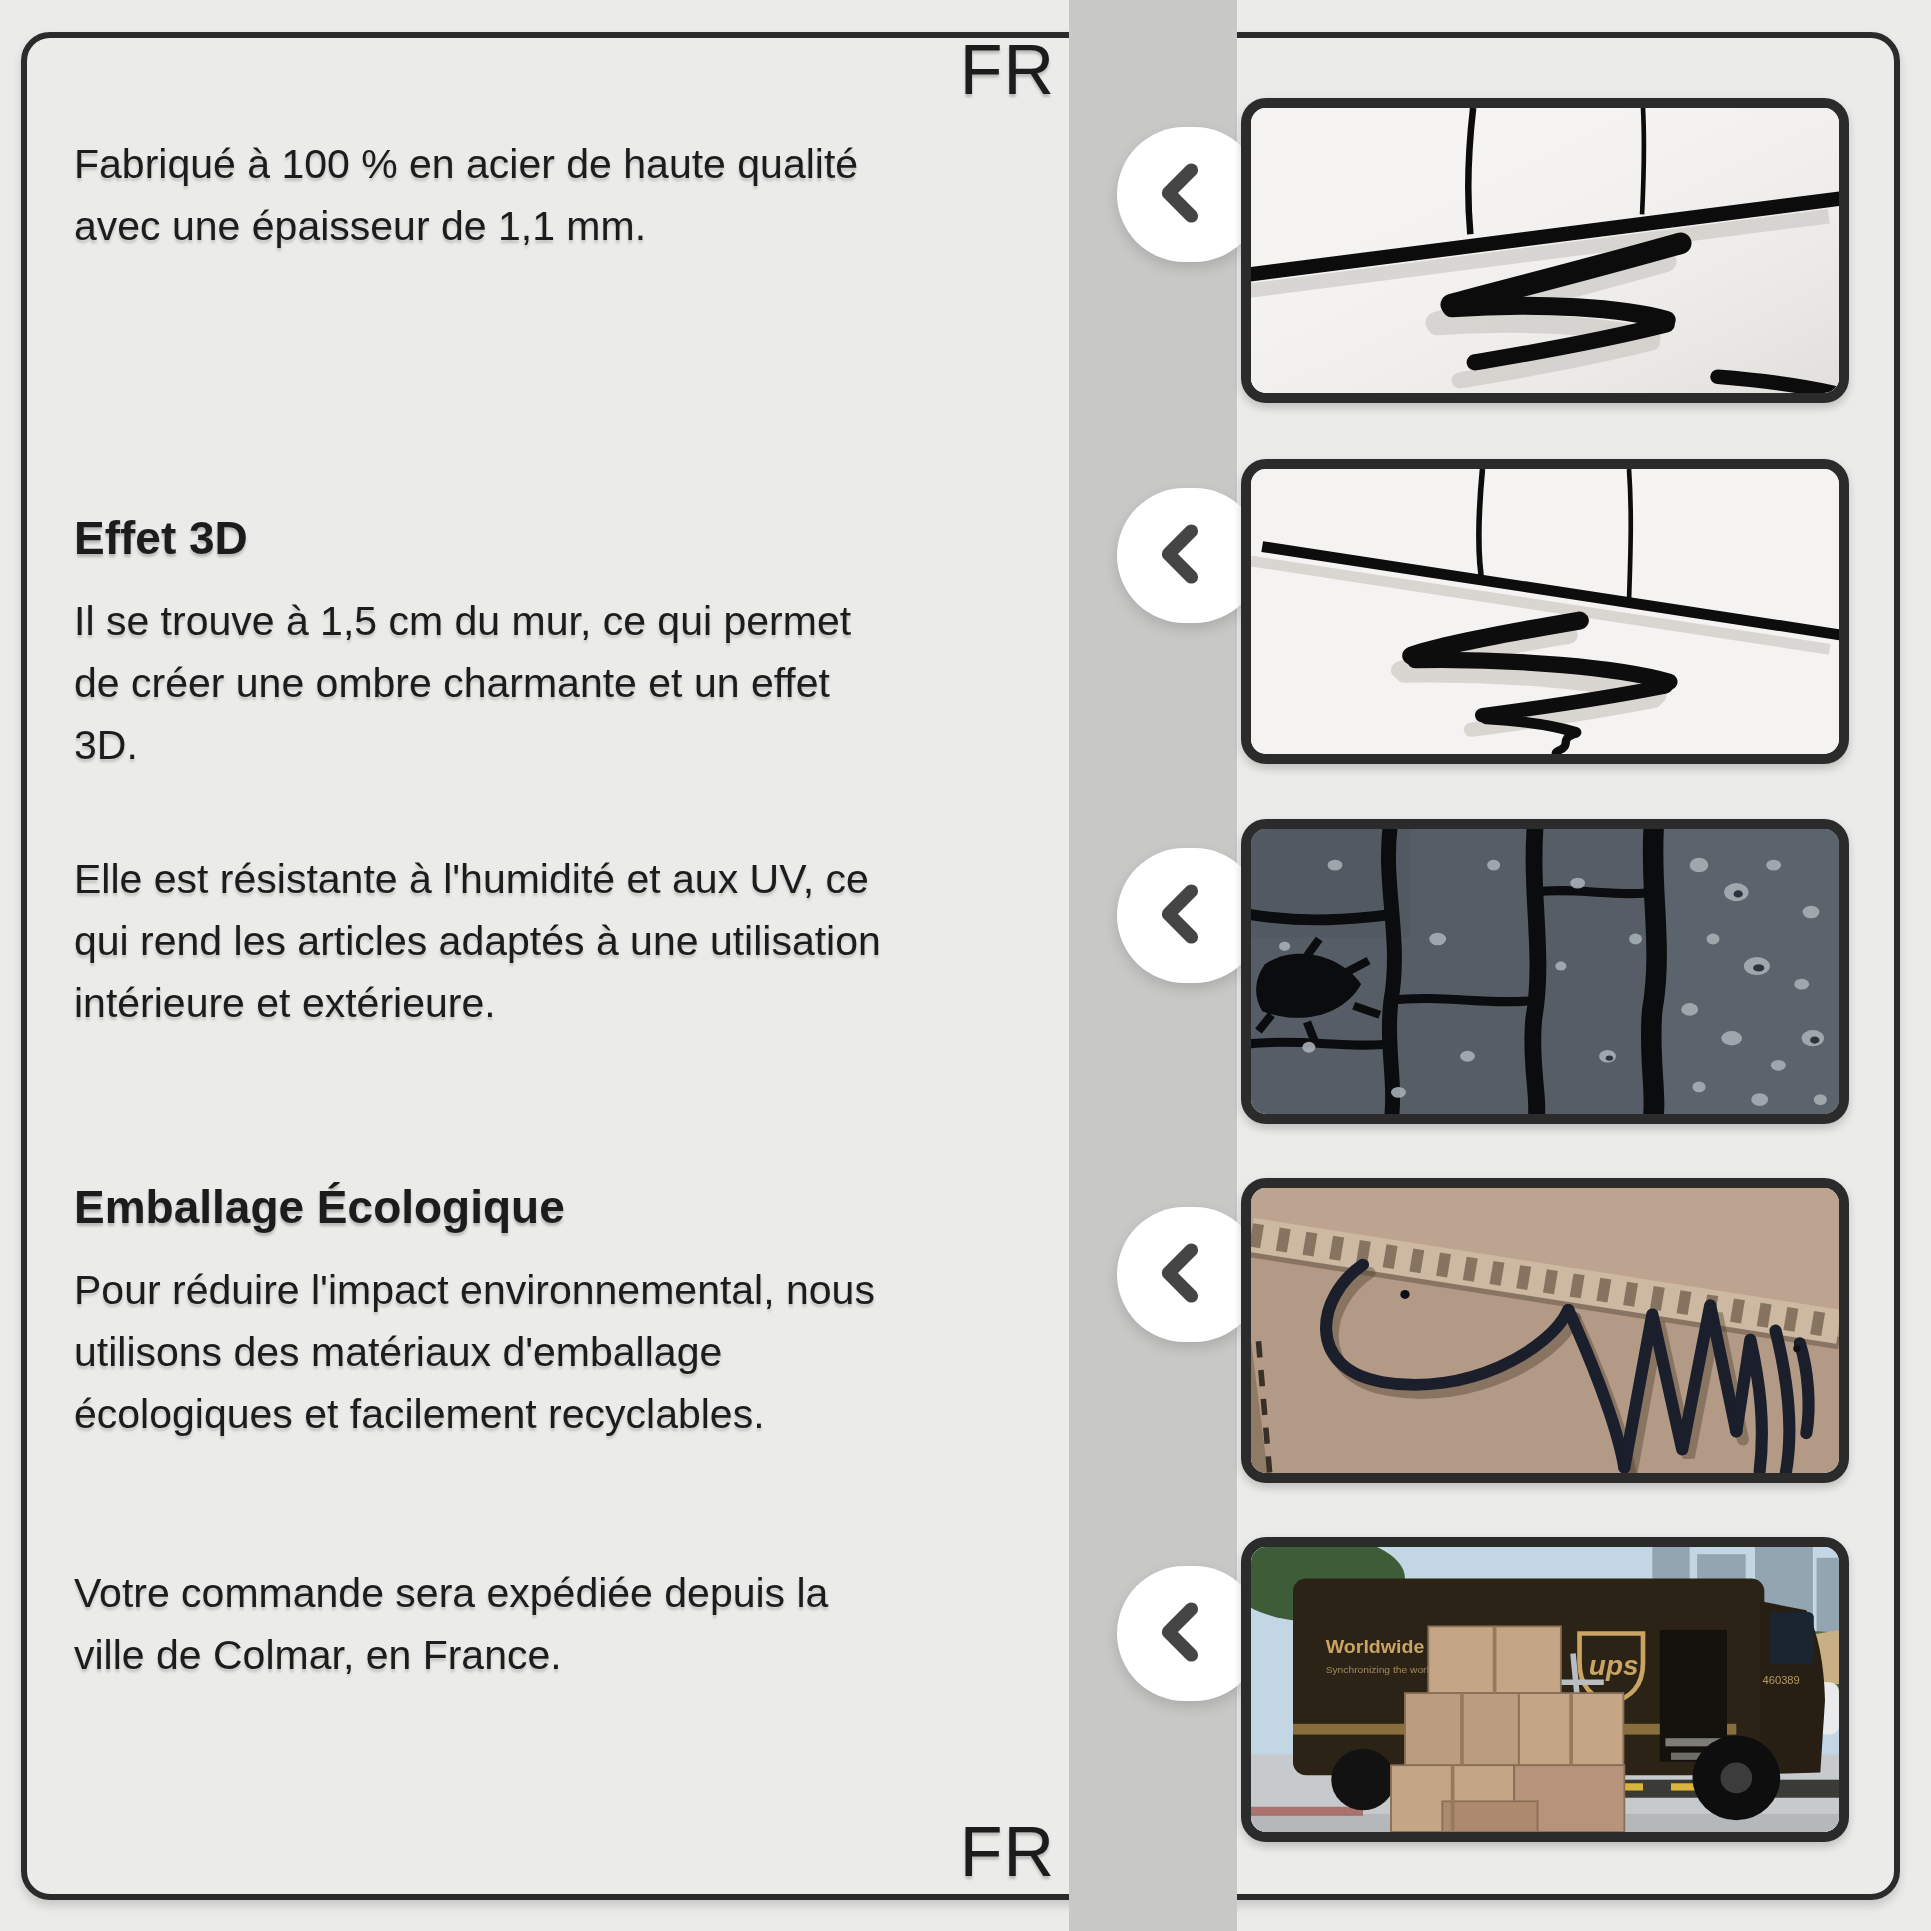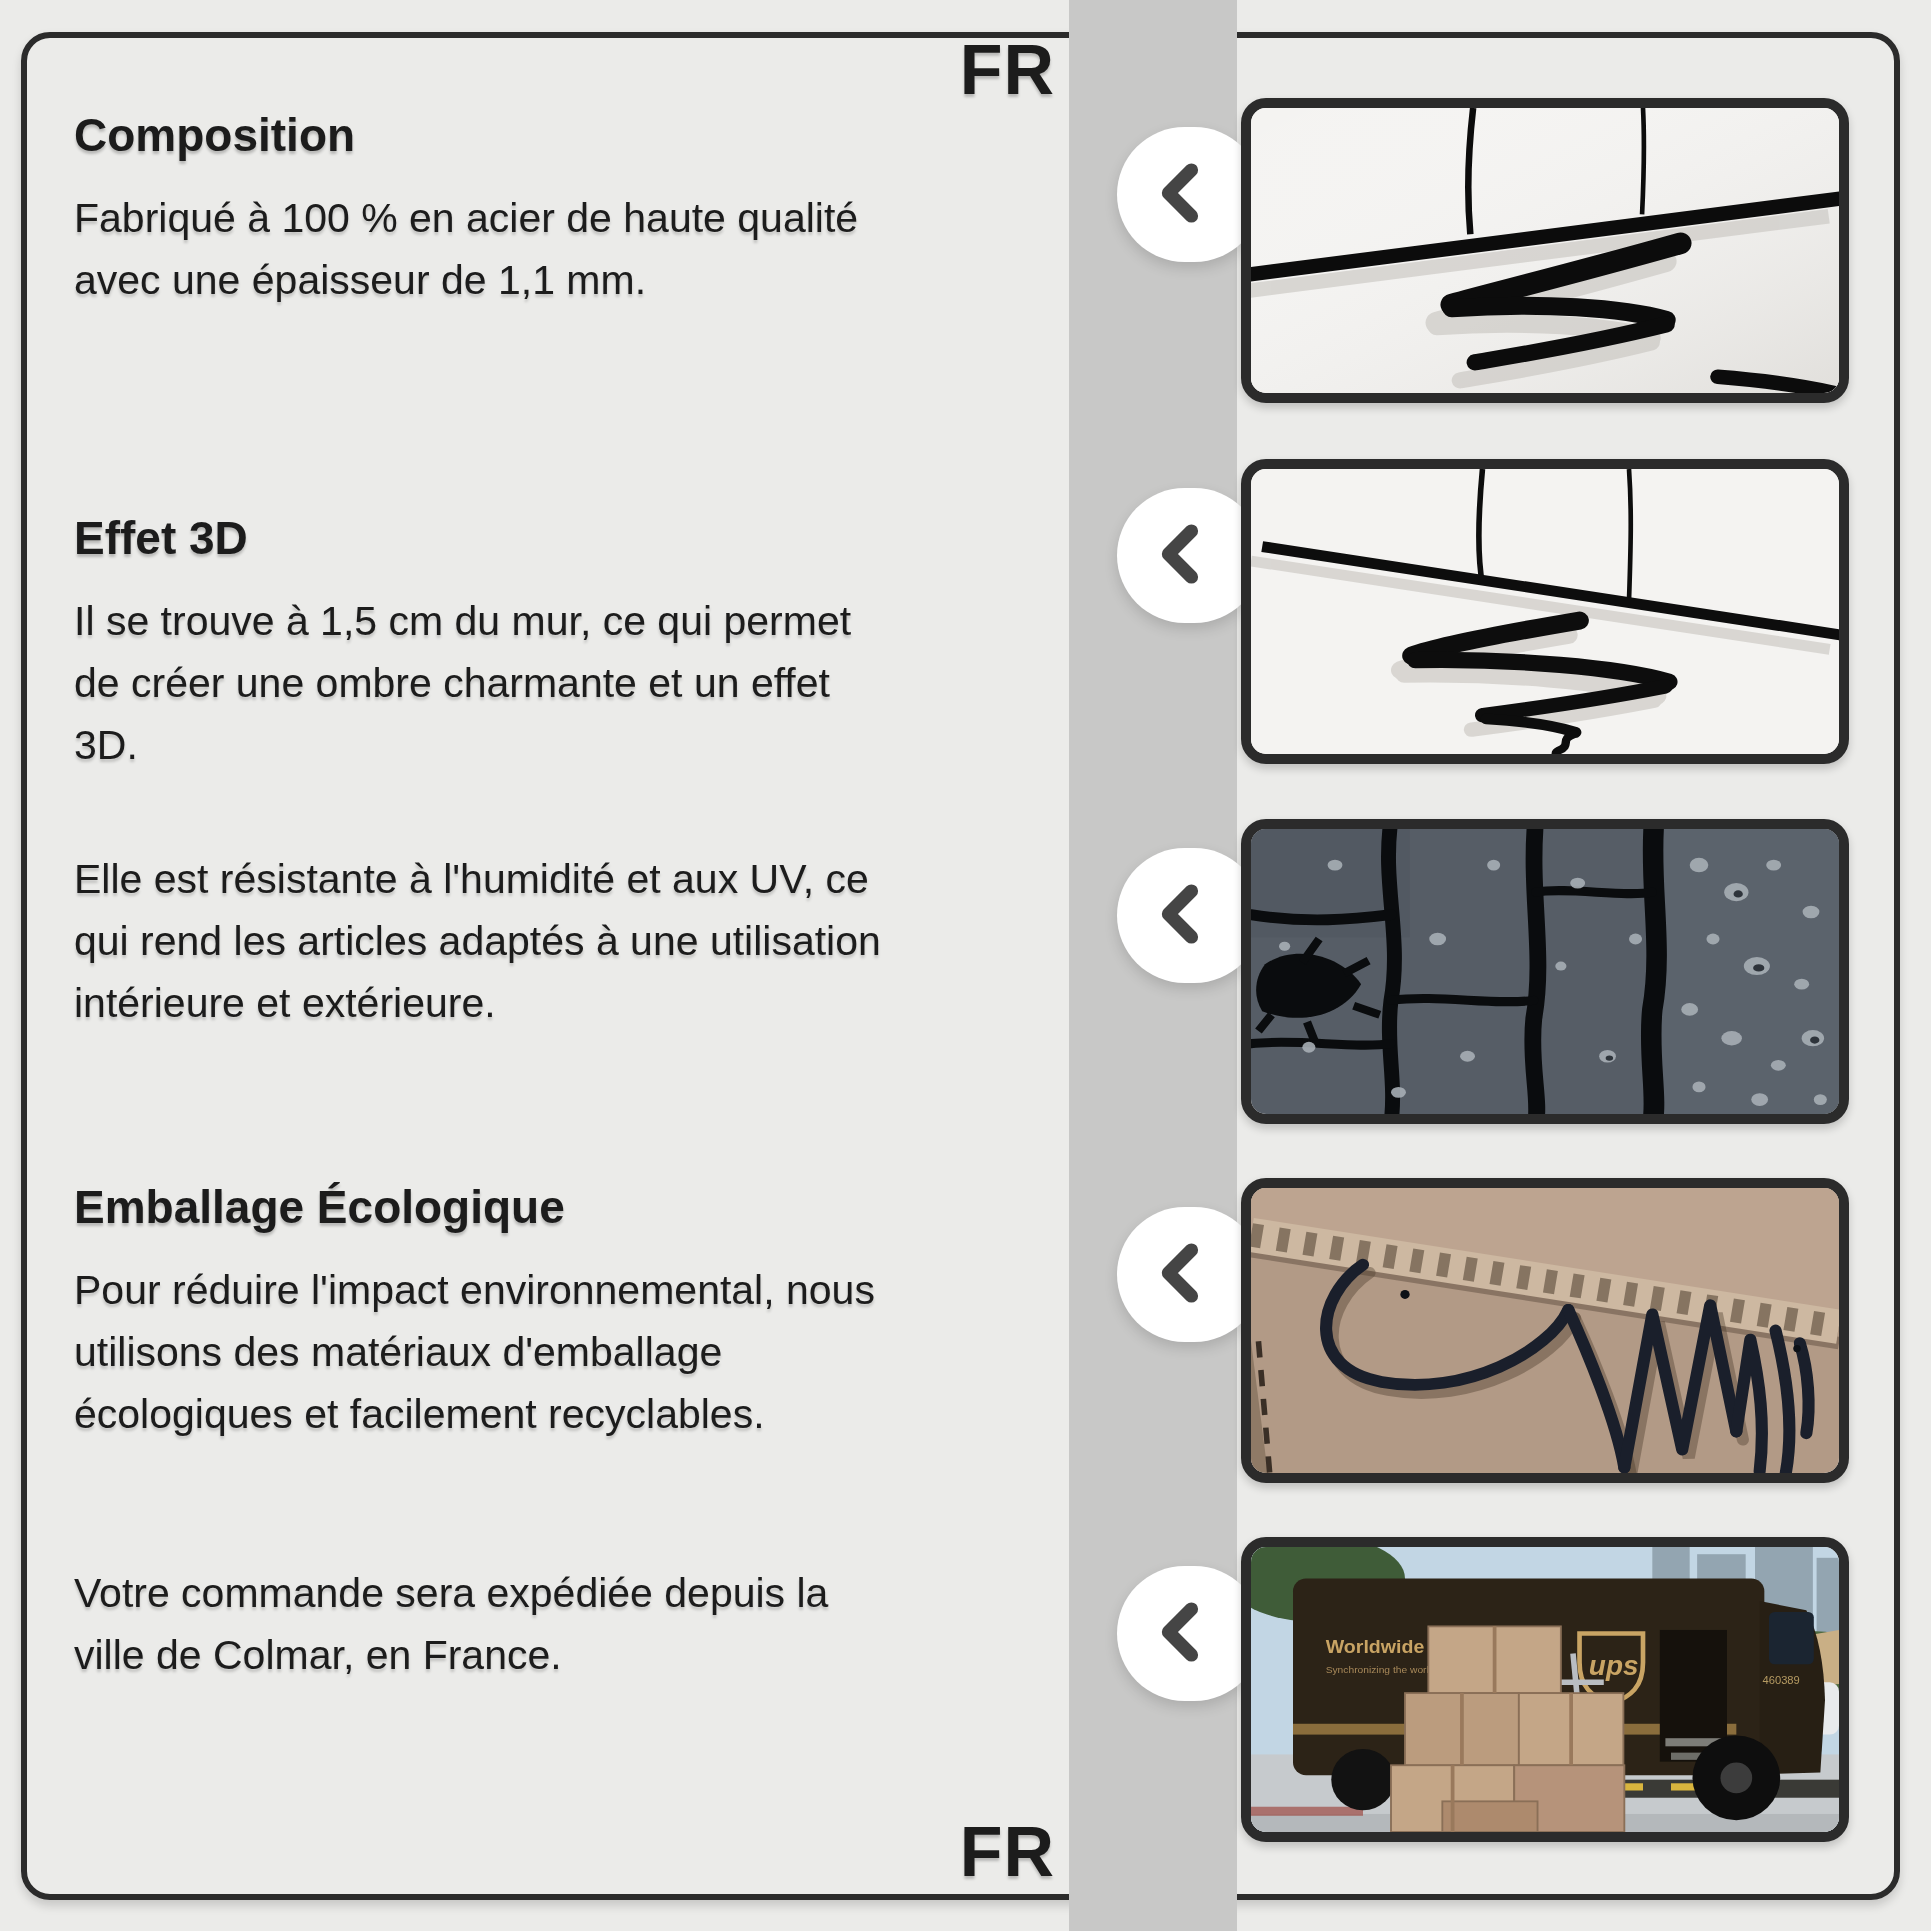--- a/index.html
+++ b/index.html
@@ -4,21 +4,21 @@
 <style>
   html,body{margin:0;padding:0;}
   body{width:1931px;height:1931px;position:relative;background:#ebebe9;
        font-family:"Liberation Sans", sans-serif;color:#1c1c1c;overflow:hidden;}
   .card{position:absolute;left:21px;top:32px;width:1879px;height:1868px;
         border:6.8px solid #2b2b2b;border-radius:29px;box-sizing:border-box;
         box-shadow:0 5.8px 9.7px rgba(0,0,0,.15);z-index:1;}
   .band{position:absolute;left:1069px;top:0;width:168px;height:1931px;
         background:#c8c8c7;z-index:2;}
   .text-col{position:absolute;left:74px;top:0;width:981px;z-index:3;}
-  .fr{position:absolute;left:0;width:981px;text-align:right;font-weight:700;
+  .fr{position:absolute;left:0;width:981px;text-align:right;font-weight:400;
       font-size:70px;line-height:71px;letter-spacing:1px;
       text-shadow:0 2.9px 2.9px rgba(0,0,0,.22);}
   .fr-top{top:35px;}
   .fr-bottom{top:1817px;}
   .section{position:absolute;left:0;width:1014px;}
   .section h2{margin:0;font-size:46px;line-height:54px;font-weight:700;
               text-shadow:0 2.9px 2.9px rgba(0,0,0,.22);}
   .section p{margin:25px 0 0 0;font-size:41px;line-height:62px;
              white-space:pre-line;text-shadow:0 2.9px 2.9px rgba(0,0,0,.18);}
   .s0{top:108px;} .s1{top:465px;margin-top:46px;} .s2{top:823px;} .s3{top:1180px;} .s4{top:1537px;}
@@ -35,21 +35,20 @@
 </head>
 <body>
 
 <div class="card"></div>
 <div class="band"></div>
 
 <div class="text-col">
   <div class="fr fr-top">FR</div>
 
   <div class="section s0">
-    <h2>Composition</h2>
     <p>Fabriqué à 100 % en acier de haute qualité
 avec une épaisseur de 1,1 mm.</p>
   </div>
   <div class="section s1">
     <h2>Effet 3D</h2>
     <p>Il se trouve à 1,5 cm du mur, ce qui permet
 de créer une ombre charmante et un effet
 3D.</p>
   </div>
   <div class="section s2">

